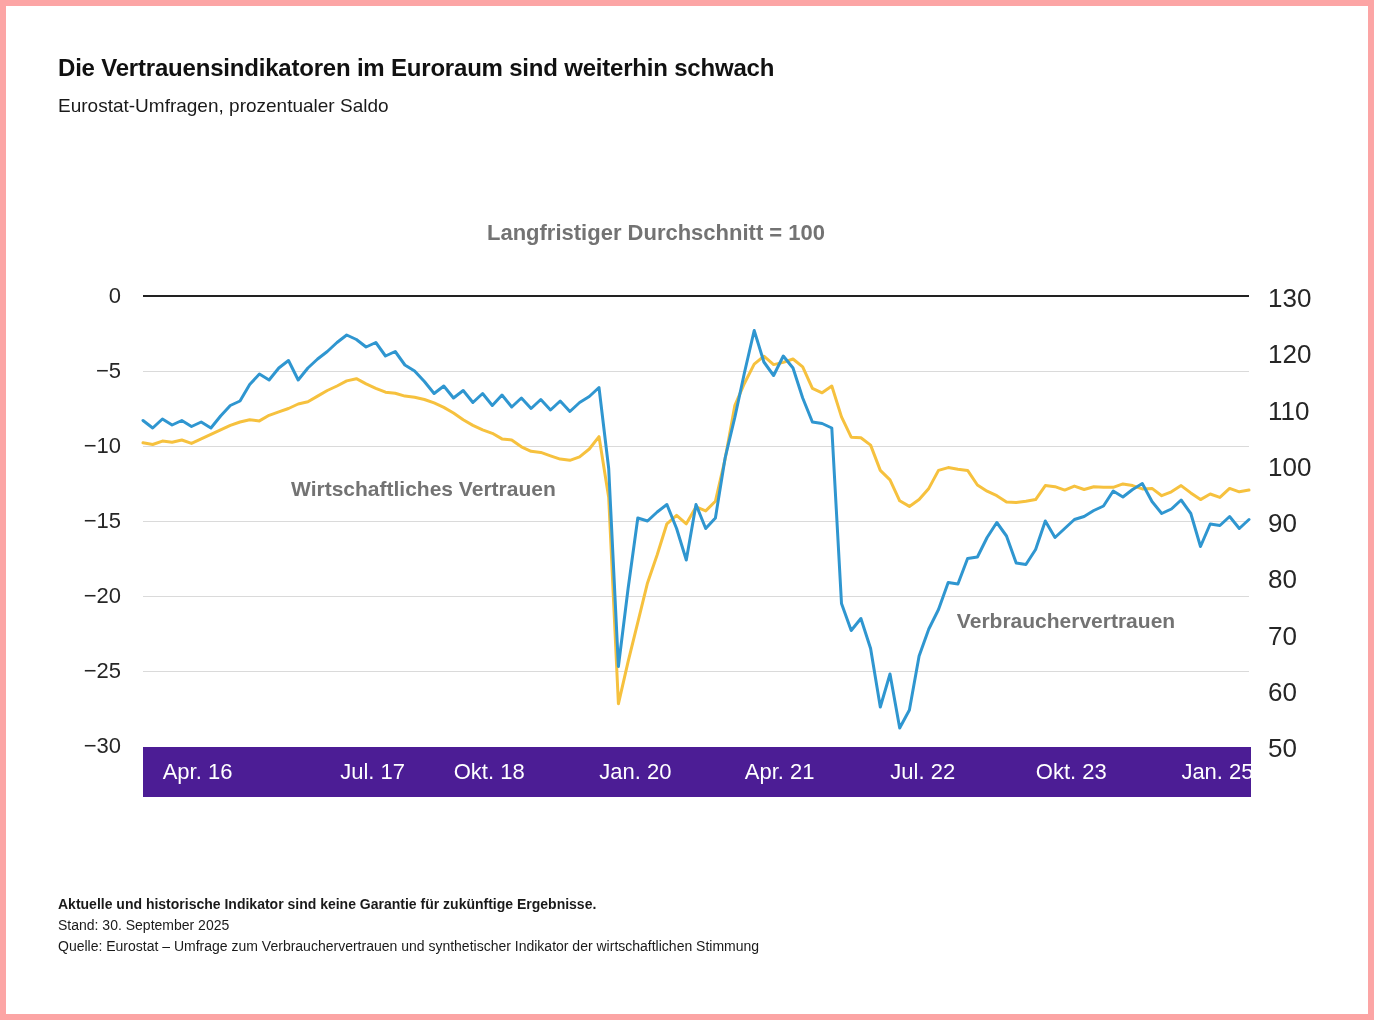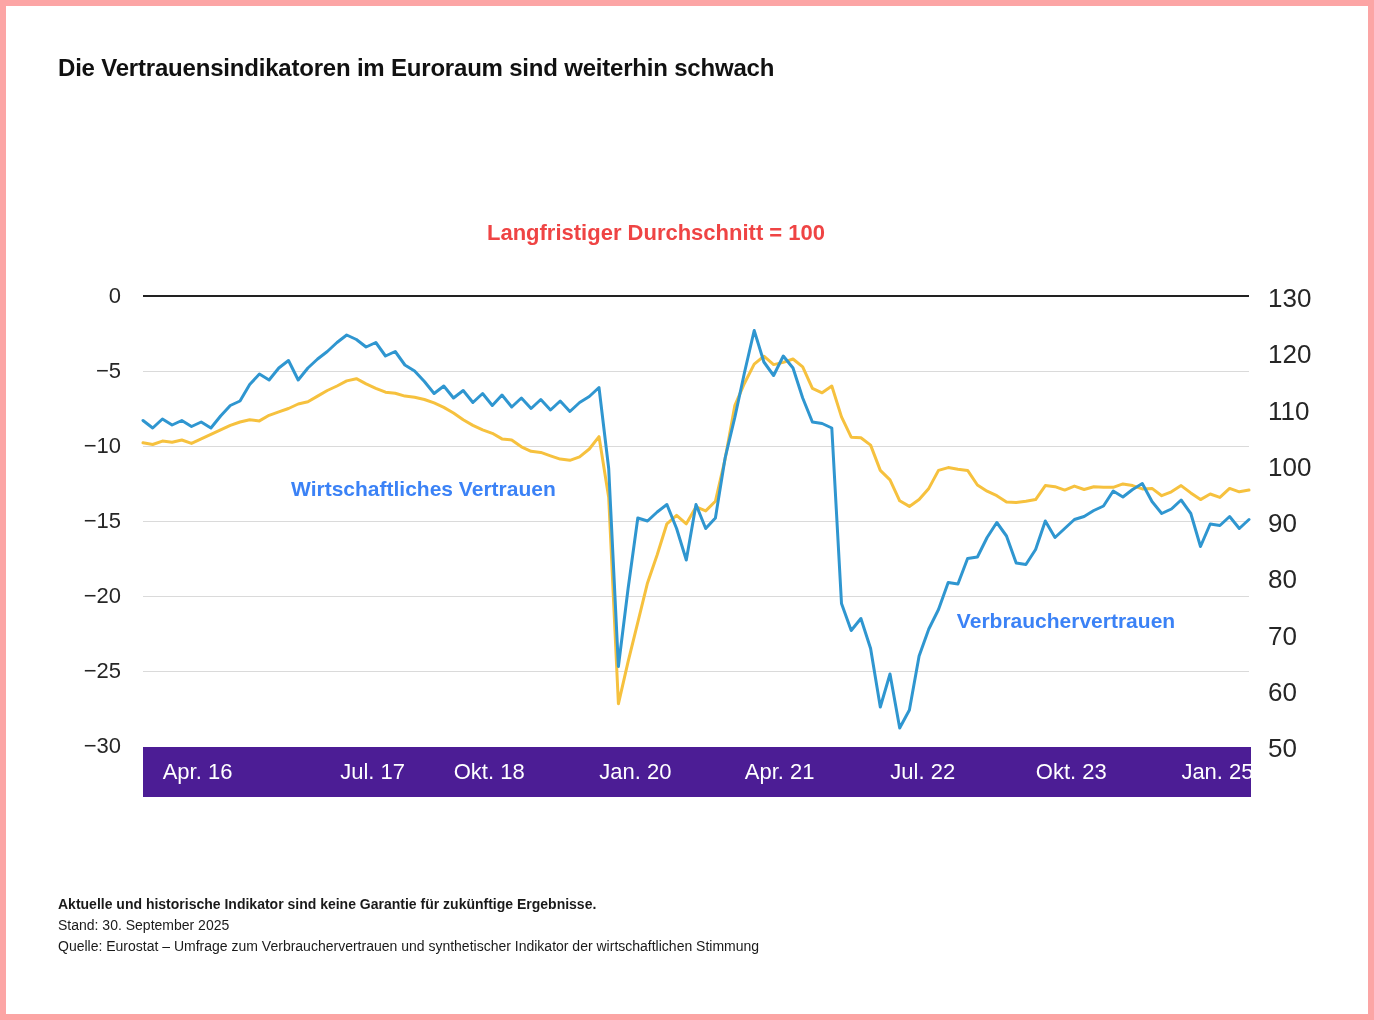--- a/index.html
+++ b/index.html
@@ -29,21 +29,21 @@
     font-weight: 400;
     color: #1a1a1a;
   }
   .chart-title {
     position: absolute;
     left: 137px; top: 214px;
     width: 1026px;
     text-align: center;
     font-size: 22px;
     font-weight: 700;
-    color: #ef4444;
+    color: #737373;
   }
   .gridline {
     position: absolute;
     left: 137px;
     width: 1106px;
     height: 1px;
     background: #dadada;
     z-index: 1;
   }
   .gridline.zero {
@@ -88,21 +88,21 @@
     height: 50px;
     line-height: 50px;
     color: #ffffff;
     font-size: 22px;
     white-space: nowrap;
   }
   .annot {
     position: absolute;
     font-size: 21px;
     font-weight: 700;
-    color: #3b82f6;
+    color: #737373;
     z-index: 4;
     white-space: nowrap;
   }
   .annot-economic { left: 285px; top: 471px; }
   .annot-consumer { left: 930px; top: 600px; width: 260px; text-align: center; white-space: normal; line-height: 29px; }
   .footer {
     position: absolute;
     left: 52px; top: 888px;
     font-size: 14px;
     color: #1a1a1a;
@@ -110,20 +110,21 @@
     z-index: 3;
   }
   .footer .bold { font-weight: 700; }
 </style>
 </head>
 <body>
 
 <div class="page">
 
   <div class="report-title">Die Vertrauensindikatoren im Euroraum sind weiterhin schwach</div>
+  <div class="report-subtitle">Eurostat-Umfragen, prozentualer Saldo</div>
 
   <div class="chart-title">Langfristiger Durchschnitt = 100</div>
 
   <div id="grid-lines">
       <div class="gridline zero" style="top: 289px;"></div>
       <div class="gridline" style="top: 365px;"></div>
       <div class="gridline" style="top: 440px;"></div>
       <div class="gridline" style="top: 515px;"></div>
       <div class="gridline" style="top: 590px;"></div>
       <div class="gridline" style="top: 665px;"></div>

